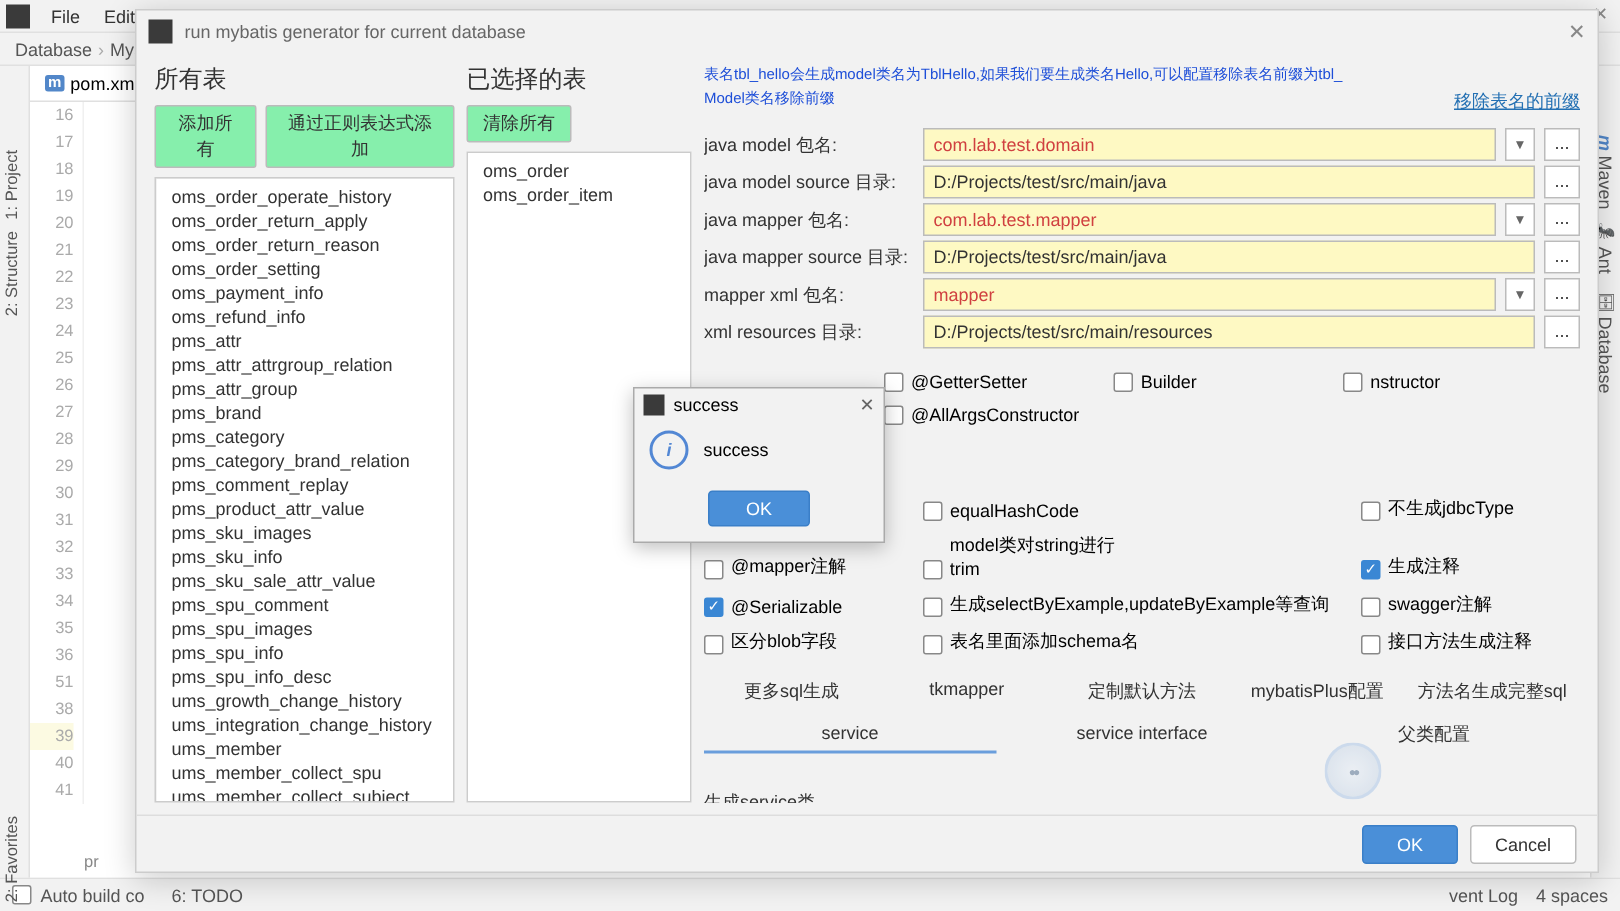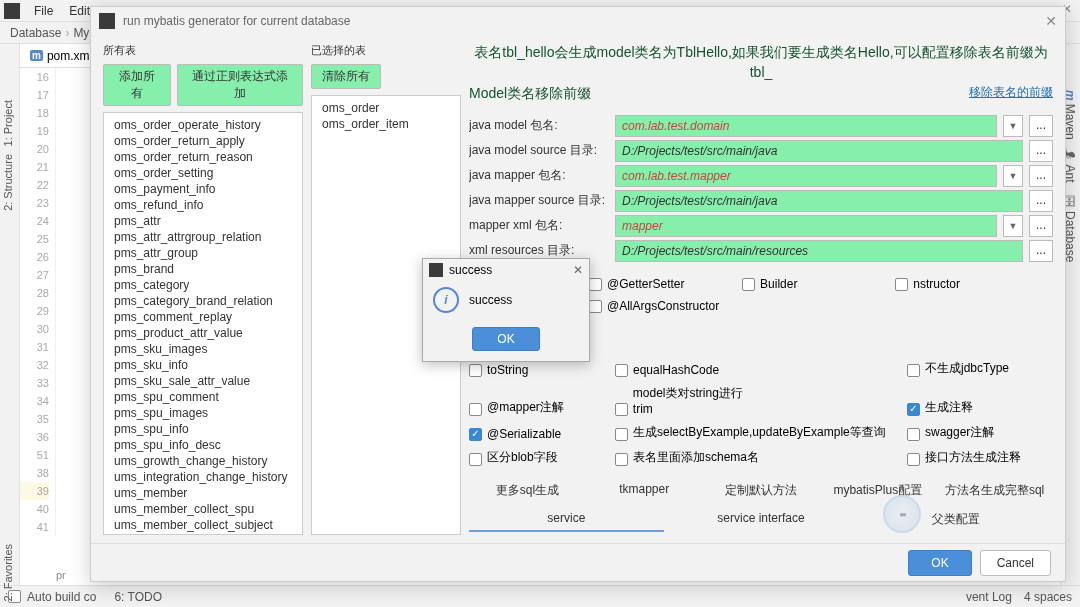--- a/index.html
+++ b/index.html
@@ -35,37 +35,37 @@
 
 .modal-overlay { position: absolute; inset: 0; }
 .modal { position: absolute; left: 90px; top: 6px; width: 976px; height: 576px; background: #f2f2f2; border: 1px solid #ccc; box-shadow: 0 4px 20px rgba(0,0,0,0.2); display: flex; flex-direction: column; }
 .modal-title { height: 28px; display: flex; align-items: center; padding: 0 8px; color: #666; }
 .modal-title-icon { width: 16px; height: 16px; background: #3a3a3a; margin-right: 8px; }
 .modal-close { margin-left: auto; color: #888; font-size: 14px; cursor: pointer; }
 
 .modal-body { flex: 1; display: flex; padding: 8px 12px; gap: 8px; overflow: hidden; }
 
 .panel { display: flex; flex-direction: column; }
-.panel-title { font-size: 11px; color: #333; margin-bottom: 6px; }
+.panel-title { font-size: 16px; color: #333; margin-bottom: 6px; }
 .panel-buttons { display: flex; gap: 6px; margin-bottom: 6px; }
 .btn { background: #86efac; border: 1px solid #bbb; padding: 3px 10px; color: #333; cursor: pointer; border-radius: 2px; }
 .listbox { background: #fff; border: 1px solid #ccc; flex: 1; overflow-y: auto; padding: 4px 0; }
 .list-item { padding: 1px 10px; color: #333; white-space: nowrap; }
 
 .left-panel { width: 200px; }
 .mid-panel { width: 150px; }
 
 .right-panel { flex: 1; display: flex; flex-direction: column; overflow-y: auto; }
-.desc-text { font-size: 14px; color: #14532d; line-height: 1.4; margin-bottom: 2px; text-align: center; }
+.desc-text { font-size: 10px; color: #1d4ed8; line-height: 1.4; margin-bottom: 2px; }
 .link-text { color: #2470b3; margin-left: auto; }
 .desc-row { display: flex; }
 
 .form-row { display: flex; align-items: center; margin: 3px 0; gap: 6px; }
 .form-label { width: 140px; color: #333; }
-.form-input { flex: 1; height: 22px; border: 1px solid #bbb; background: #86efac; padding: 0 6px; color: #333; font-style: italic; }
+.form-input { flex: 1; height: 22px; border: 1px solid #bbb; background: #fef9c3; padding: 0 6px; color: #333; }
 .form-input.red { color: #d04040; }
 .combo-arrow { width: 20px; height: 22px; border: 1px solid #bbb; background: #fff; display: flex; align-items: center; justify-content: center; color: #666; font-size: 9px; }
 .dots-btn { width: 24px; height: 22px; border: 1px solid #bbb; background: #fff; color: #333; text-align: center; line-height: 18px; cursor: pointer; }
 
 .section-title { color: #333; margin-top: 24px; margin-bottom: 2px; font-size: 12px; }
 .check-grid { display: flex; flex-wrap: wrap; gap: 4px 0; }
 .check-item { width: 25%; display: flex; align-items: flex-end; gap: 5px; padding: 2px 0; }
 .check-item.w33 { width: 33%; }
 .checkbox { width: 13px; height: 13px; border: 1px solid #888; background: #fff; border-radius: 2px; display: inline-flex; align-items: center; justify-content: center; }
 .checkbox.checked { background: #3a87d4; border-color: #3a87d4; }

